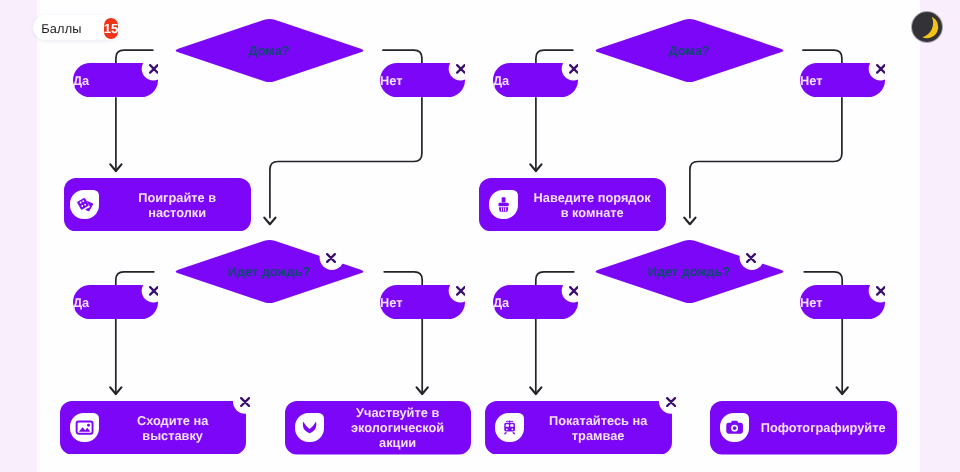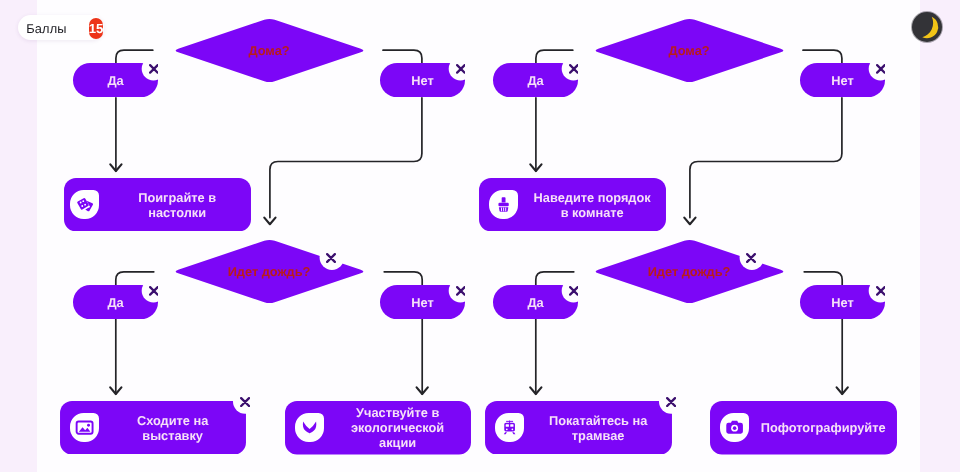--- a/index.html
+++ b/index.html
@@ -8,44 +8,44 @@
        font-family:"Liberation Sans","DejaVu Sans",sans-serif;
        -webkit-font-smoothing:antialiased;
        text-rendering:geometricPrecision;}
   #stage{position:relative;width:960px;height:472px;overflow:hidden;background:#f9effc;}
   .canvas{position:absolute;left:37px;top:0;width:883px;height:472px;background:#fefdff;}
   svg.wires{position:absolute;left:0;top:0;width:960px;height:472px;overflow:visible;}
 
   
   .diamond{position:absolute;display:flex;align-items:center;justify-content:center;}
   .diamond .dshape{position:absolute;left:0;top:0;width:100%;height:100%;}
-  .diamond .dlabel{position:relative;color:#b91c1c;font-size:12.8px;font-weight:700;
+  .diamond .dlabel{position:relative;color:#0c4a6e;font-size:12.8px;font-weight:700;
                    letter-spacing:0;white-space:nowrap;}
 
   
-  .pill{position:absolute;display:flex;align-items:center;justify-content:center;}
+  .pill{position:absolute;display:flex;align-items:center;justify-content:flex-start;}
   .pill .pshape{position:absolute;left:0;top:0;width:100%;height:100%;}
   .pill .plabel{position:relative;color:#f6e0f8;font-size:12.8px;font-weight:700;white-space:nowrap;}
 
   
   .card{position:absolute;}
   .card .cshape{position:absolute;left:0;top:0;width:100%;height:100%;}
   .card .cbody{position:absolute;left:0;top:0;width:100%;height:100%;display:flex;
                align-items:center;padding-left:10.3px;box-sizing:border-box;}
   .card .cicon{position:relative;flex:0 0 auto;width:29px;height:29px;line-height:0;}
   .card .clabel{position:relative;flex:1 1 auto;color:#f6e0f8;font-size:12.8px;
                 font-weight:700;text-align:center;line-height:15.2px;padding:0 6px;}
 
   
   .xbtn{position:absolute;display:flex;align-items:center;justify-content:center;
         line-height:0;}
   .xbtn svg{display:block;}
 
   
-  #badge{position:absolute;left:18px;top:15px;width:86px;height:25px;display:flex;
+  #badge{position:absolute;left:33px;top:15px;width:86px;height:25px;display:flex;
          align-items:center;background:#fff;border-radius:12.5px;padding:0 3px 0 8.3px;
          box-sizing:border-box;border-radius:12.5px;box-shadow:0 1px 4px rgba(70,25,100,.09);}
   #badge .btxt{font-size:12.8px;color:#1c1c21;font-weight:400;letter-spacing:.15px;
                line-height:1;white-space:nowrap;position:relative;top:1.5px;}
   #badge .bval{margin-left:22px;background:#ed3419;color:#fff;font-size:13.2px;font-weight:700;
                border-radius:10.5px;width:28.2px;height:20.8px;display:flex;position:relative;
                top:1px;align-items:center;justify-content:center;line-height:1;letter-spacing:0;}
 
   
   #toggle{position:absolute;left:912px;top:12px;width:30px;height:30px;border-radius:50%;

